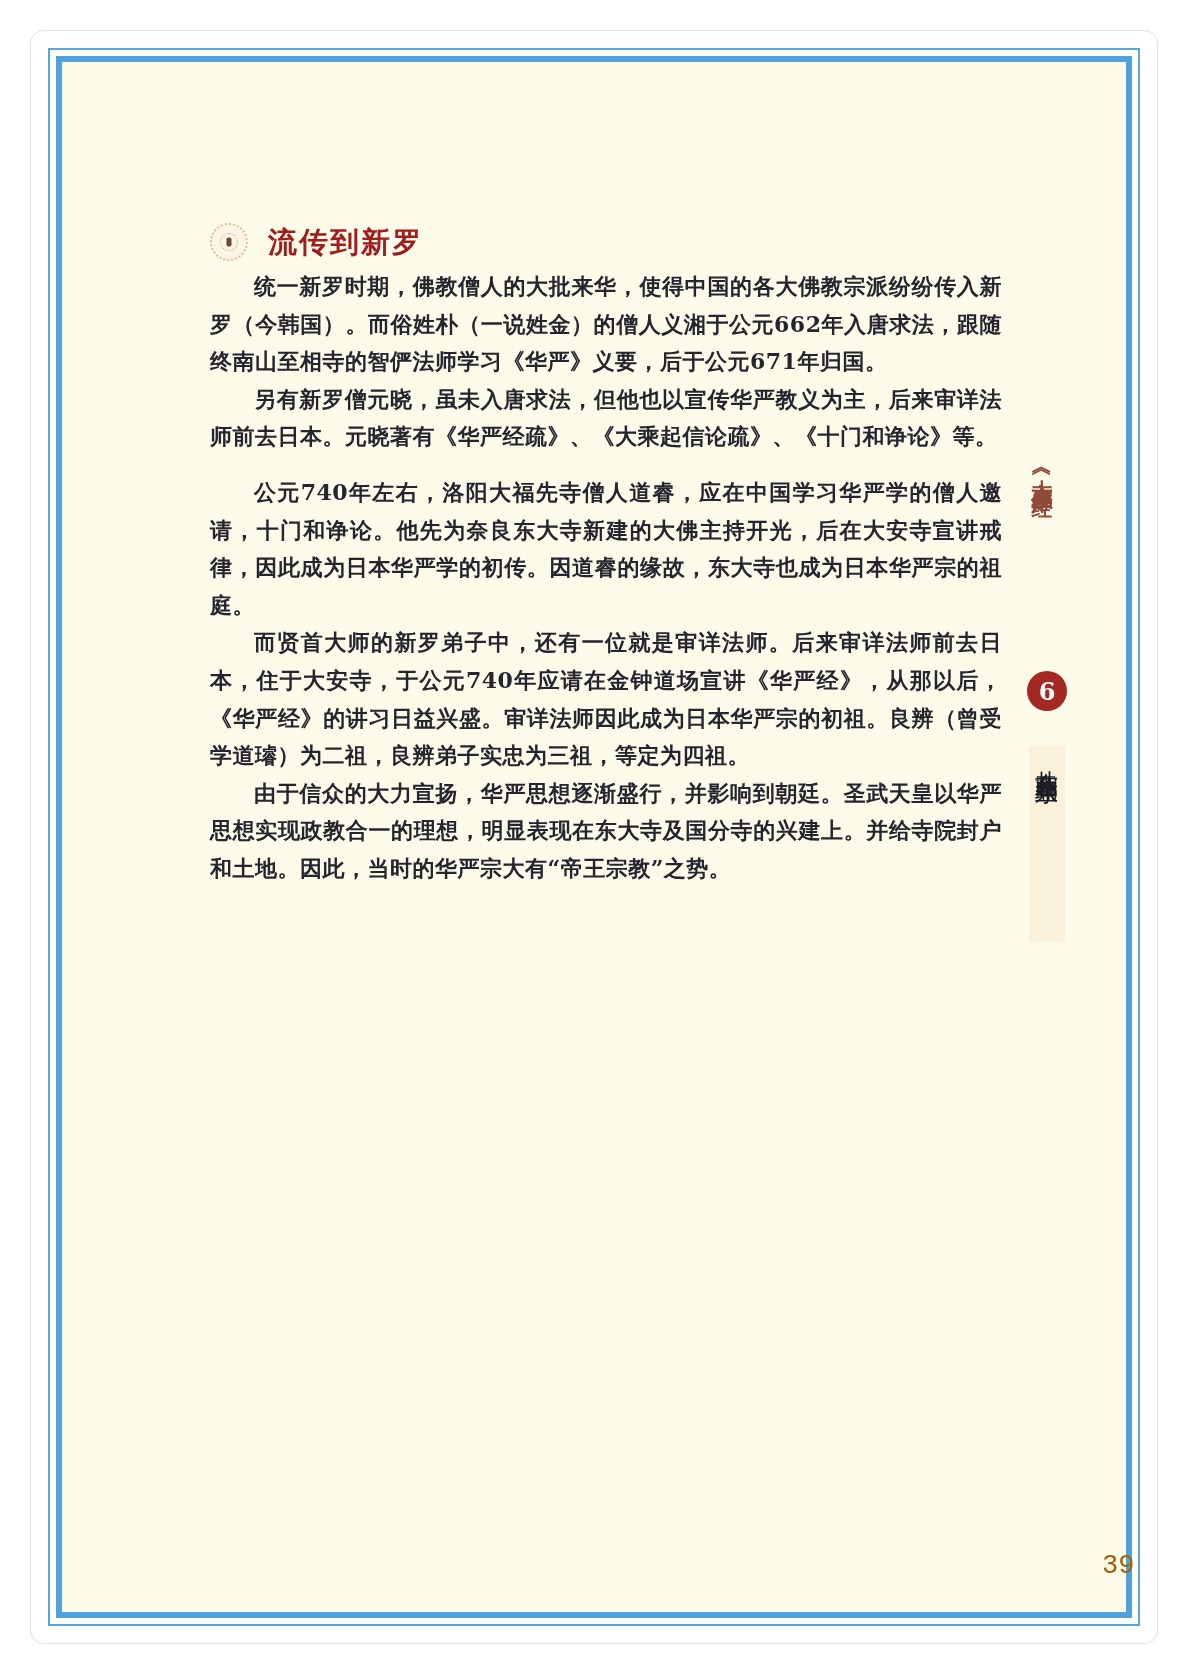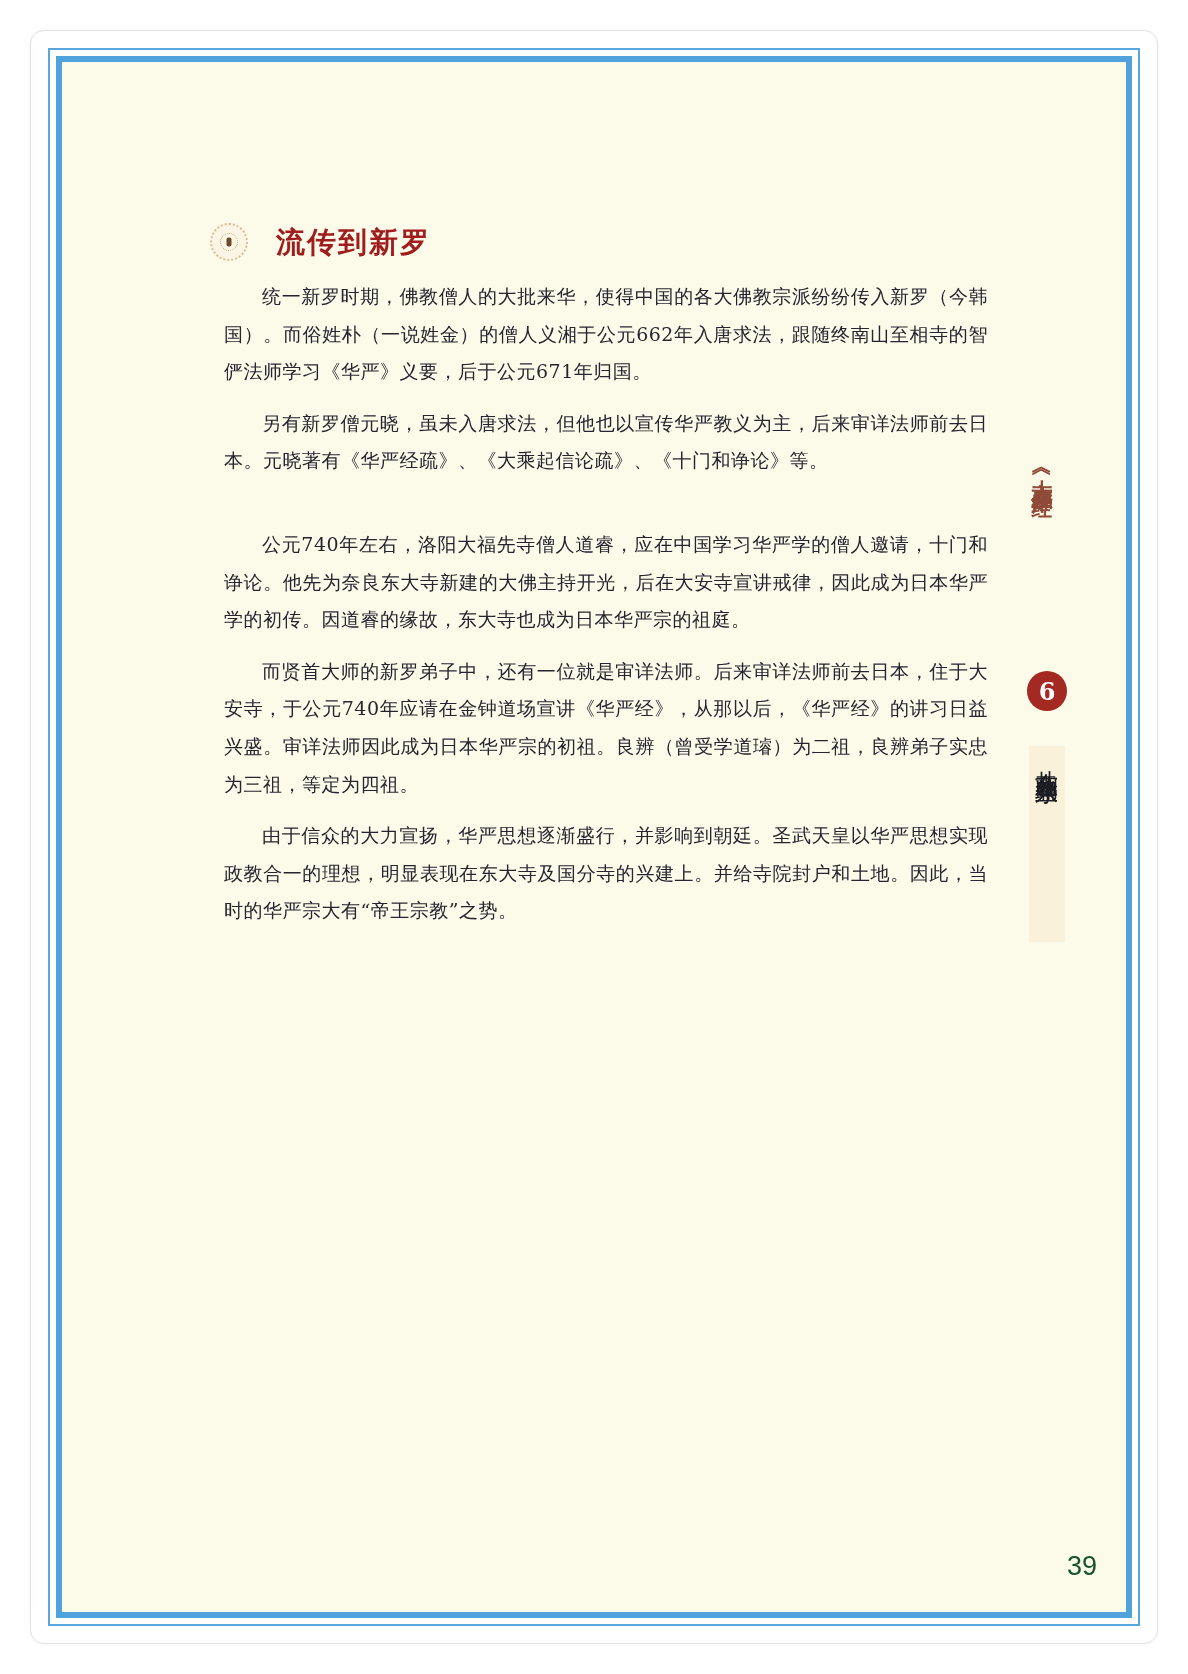--- a/index.html
+++ b/index.html
@@ -40,21 +40,21 @@
   .main-column {
     position: absolute;
     left: 117px;
     top: 127px;
     width: 792px;
     color: #26242E;
   }
   .section-heading-row {
     display: flex;
     align-items: center;
-    gap: 28px;
+    gap: 20px;
     height: 44px;
     margin-bottom: 4px;
   }
   .seal-icon {
     width: 38px;
     height: 38px;
     border-radius: 50%;
     background: #FBF5E6;
     border: 2px dotted #DCBE92;
     box-sizing: border-box;
@@ -86,26 +86,27 @@
   .section-heading {
     font-family: "DejaVu Sans", "Liberation Sans", sans-serif;
     font-weight: bold;
     font-size: 29px;
     color: #A01D1D;
     letter-spacing: 2px;
     line-height: 1;
     margin: 0;
   }
   .body-paragraph {
-    margin: 14px;
-    font-size: 19px;
+    margin: 0;
+    font-size: 22px;
     line-height: 37.6px;
     text-align: justify;
     text-indent: 2em;
     letter-spacing: 0.5px;
+    font-weight: bold;
   }
   .section-gap { height: 18px; }
   
   .sidebar-book-title {
     position: absolute;
     left: 932px;
     top: 367px;
     height: 200px;
     writing-mode: vertical-rl;
     font-size: 21px;
@@ -145,25 +146,25 @@
     writing-mode: vertical-rl;
     font-size: 23px;
     color: #1c1c24;
     letter-spacing: 2px;
     line-height: 36px;
     padding-top: 6px;
   }
   
   .page-number {
     position: absolute;
-    left: 974px;
+    left: 1009px;
     top: 1458px;
     font-size: 27px;
-    color: #14532d;
-    font-family: Liberation Sans, sans-serif;
+    color: #a16207;
+    font-family: Liberation Mono, monospace;
   }
 </style>
 </head>
 <body>
 
 <div class="book-page">
   <div class="frame-thin"></div>
   <div class="frame-thick">
     <div class="page-inner">
 

